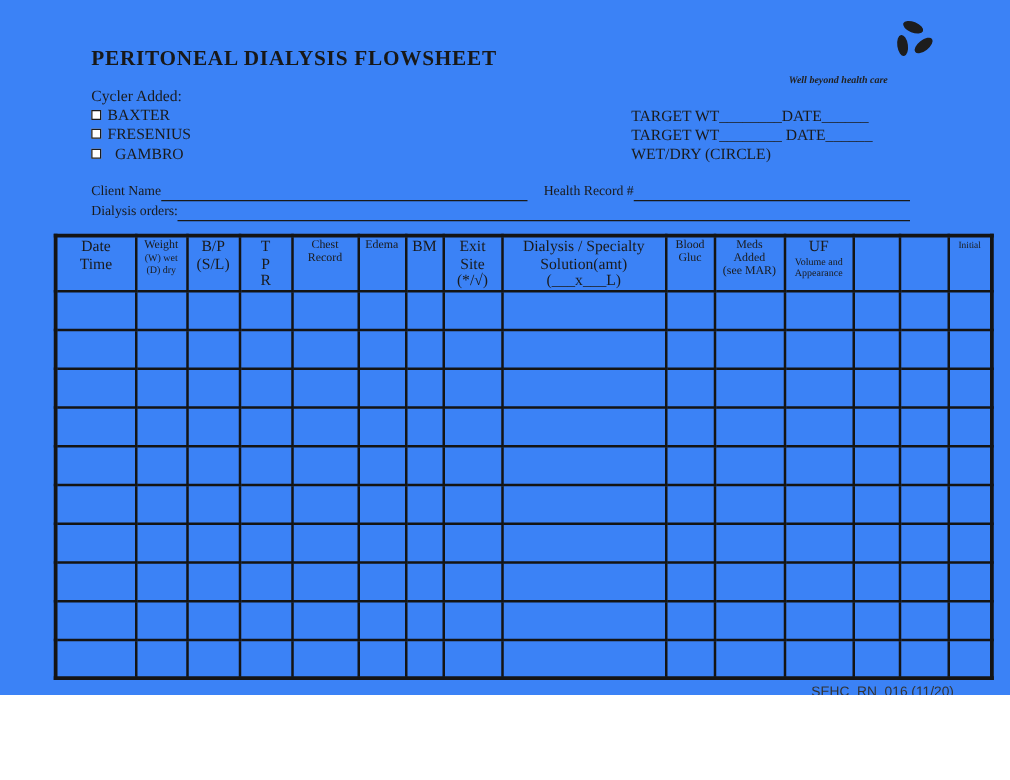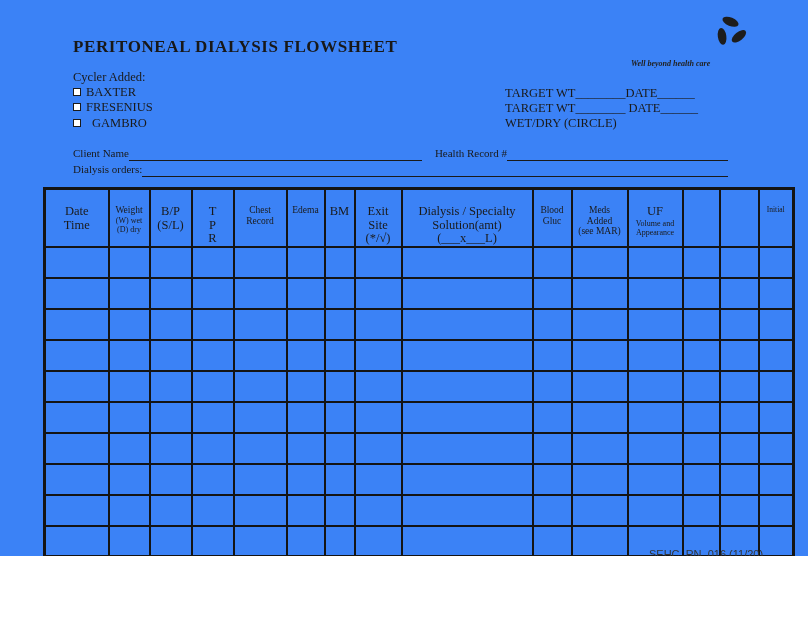--- a/index.html
+++ b/index.html
@@ -49,21 +49,21 @@
   .lbl { white-space:nowrap; }
   
   .flowsheet-wrap { position:absolute; left:43px; top:187px; }
   table.flowsheet {
     border-collapse:collapse; table-layout:fixed; width:749px;
     border:3px solid #141414;
   }
   table.flowsheet th, table.flowsheet td { border:2px solid #141414; padding:0; }
   table.flowsheet th {
     vertical-align:top; font-weight:normal;
-    height:43px; padding-top:15px; overflow:hidden;margin-left:24px;
+    height:43px; padding-top:1px; overflow:hidden;margin-left:24px;
   }
   table.flowsheet td { height:31px; }
   .hl { font-size:12.5px; line-height:13.5px; }
   .hm { font-size:9.5px; line-height:10.5px; }
   .hs { font-size:8px;  line-height:9px; }
   .hinit { font-size:7.5px; line-height:9px; }
   
   .form-code {
     position:absolute; left:649px; top:548px;
     font-family:"Liberation Sans", sans-serif; font-size:11px; color:#333;

